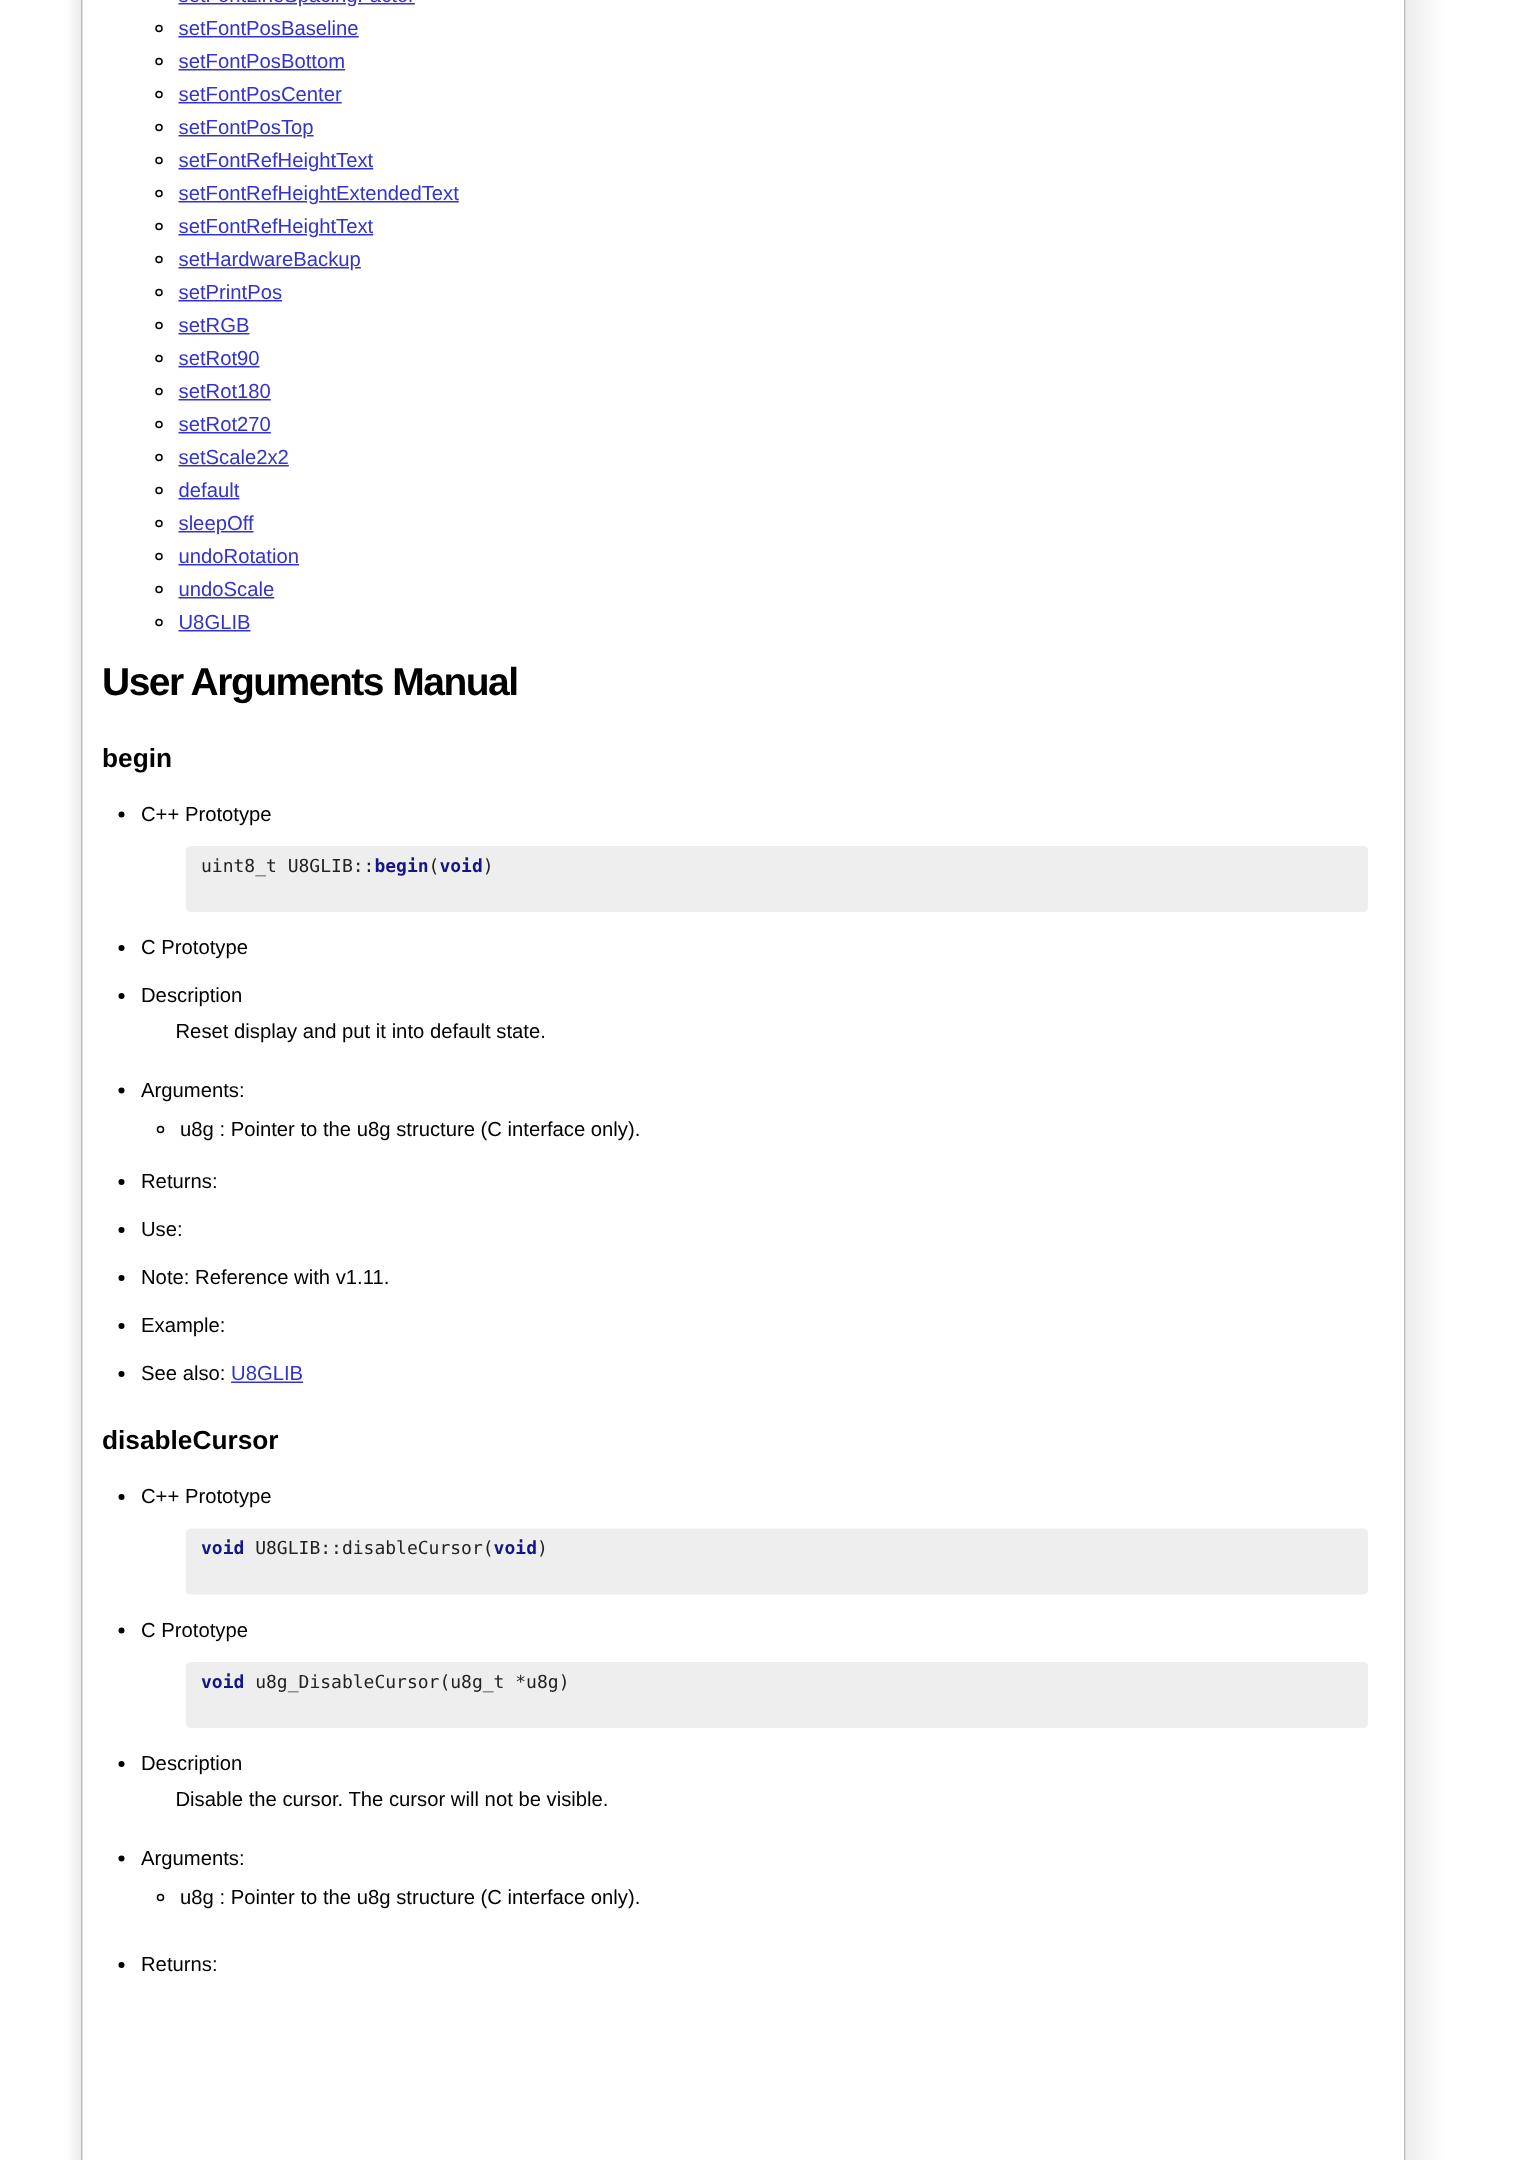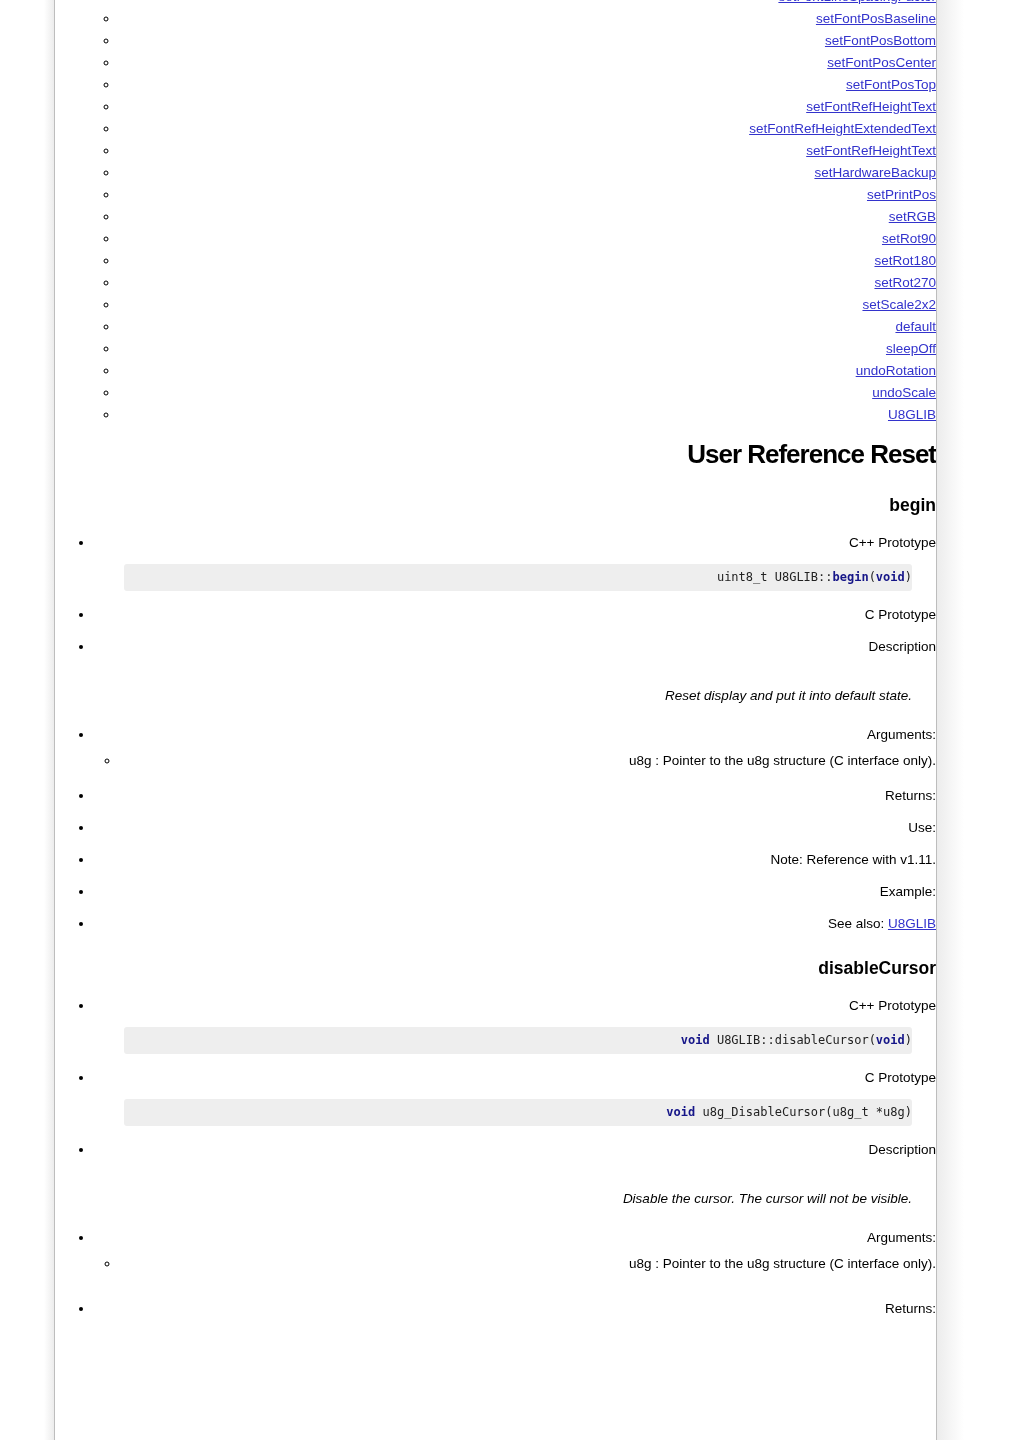--- a/index.html
+++ b/index.html
@@ -25,21 +25,20 @@
     position: absolute; left: 937px; top: 0; height: 1440px; width: 27px;
     background: linear-gradient(to right, #ececec, #ffffff);
   }
   .frame {
     position: absolute; left: 54px; top: 0;
     width: 883px; height: 1440px;
     background: #ffffff;
     border-left: 1px solid #bdbdbd;
     border-right: 1px solid #bdbdbd;
     overflow: hidden;
-    text-align: right;
   }
   .content { padding: 0 0 0 13px; }
 
   ul { margin: 0; }
   a { color: var(--link); text-decoration: underline; cursor: pointer; }
 
   ul.toc {
     list-style-type: circle;
     margin-top: -14px;
     padding-left: 51px;
@@ -72,28 +71,27 @@
   ul.main > li.gap { margin-bottom: 26px; }
 
   ul.sub {
     list-style-type: circle;
     margin-top: 7px;
     padding-left: 26px;
     line-height: 22px;
   }
 
   li > p {
-    margin: 33px 24px 23px 23px;
+    margin: 8px 24px 23px 23px;
     line-height: 16px;
-    font-style: italic;
   }
 
   pre {
     margin: 13px 24px 16px 30px;
-    padding: 5px 0 5px 10px;
+    padding: 5px 0 22px 10px;
     background: var(--codebg);
     border-radius: 3px;
     font-family: "Liberation Mono", monospace;
     font-size: 12px;
     line-height: 16px;
     color: #222222;
     white-space: pre;
   }
   pre .kw { font-weight: bold; color: var(--kw); }
 </style>
@@ -122,21 +120,21 @@
         <li><a href="#">setRot180</a></li>
         <li><a href="#">setRot270</a></li>
         <li><a href="#">setScale2x2</a></li>
         <li><a href="#">default</a></li>
         <li><a href="#">sleepOff</a></li>
         <li><a href="#">undoRotation</a></li>
         <li><a href="#">undoScale</a></li>
         <li><a href="#">U8GLIB</a></li>
       </ul>
 
-    <h1>User Reference Reset</h1>
+    <h1>User Arguments Manual</h1>
 
     <h2>begin</h2>
     <ul class="main">
       <li>
         <span>C++ Prototype</span>
         <pre><code><span>uint8_t U8GLIB::</span><span class="kw">begin</span><span>(</span><span class="kw">void</span><span>)</span></code></pre>
       </li>
       <li>
         <span>C Prototype</span>
       </li>

